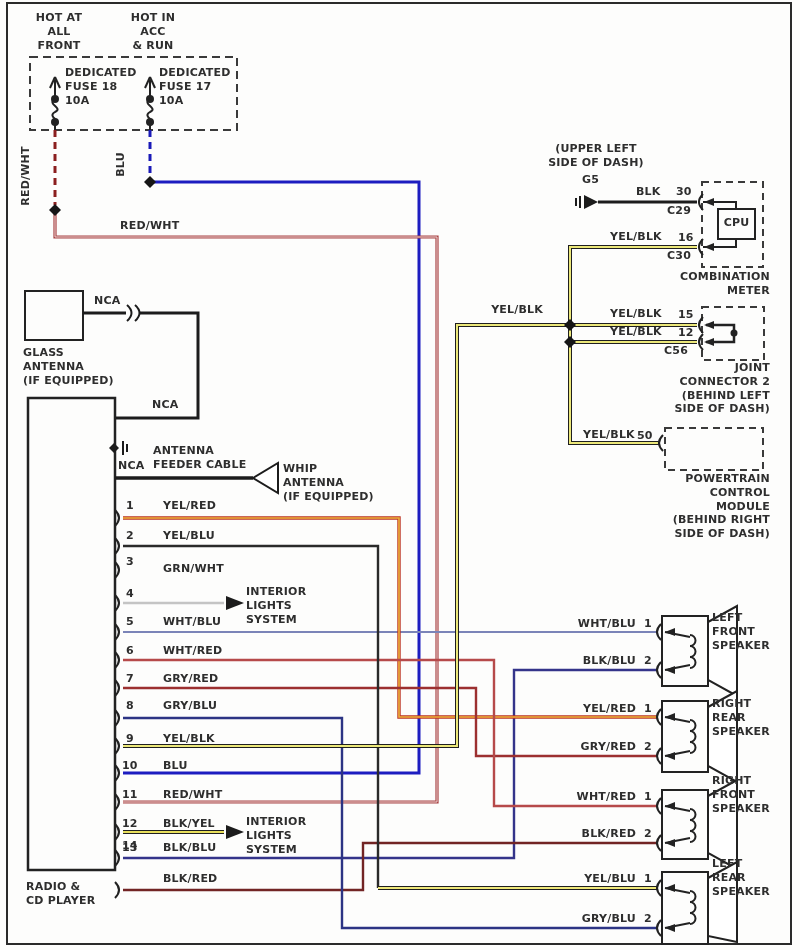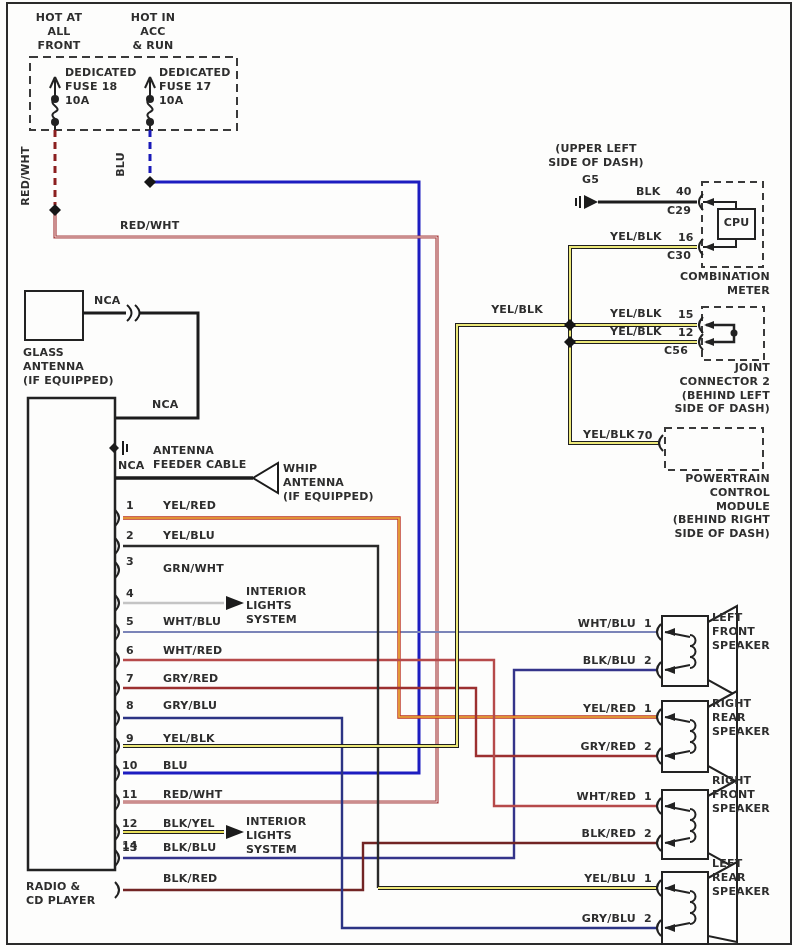--- a/index.html
+++ b/index.html
@@ -227,42 +227,42 @@
 FUSE 17
 10A</div>
 <div class="lbl v" style="left:33px;top:192px">RED/WHT</div>
 <div class="lbl v" style="left:128px;top:163px">BLU</div>
 <div class="lbl" style="left:120px;top:219px">RED/WHT</div>
 
 <div class="lbl c" style="left:540px;top:142px;width:112px">(UPPER LEFT
 SIDE OF DASH)</div>
 <div class="lbl" style="left:582px;top:173px">G5</div>
 <div class="lbl" style="left:636px;top:185px">BLK</div>
-<div class="lbl" style="left:676px;top:185px">40</div>
+<div class="lbl" style="left:676px;top:185px">30</div>
 <div class="lbl" style="left:667px;top:204px">C29</div>
 <div class="lbl" style="left:610px;top:230px">YEL/BLK</div>
 <div class="lbl" style="left:678px;top:231px">16</div>
 <div class="lbl" style="left:667px;top:249px">C30</div>
 <div class="lbl c" style="left:718px;top:216px;width:37px">CPU</div>
 <div class="lbl r" style="left:660px;top:270px;width:110px">COMBINATION
 METER</div>
 
 <div class="lbl r" style="left:455px;top:303px;width:88px">YEL/BLK</div>
 <div class="lbl" style="left:610px;top:307px">YEL/BLK</div>
 <div class="lbl" style="left:678px;top:308px">15</div>
 <div class="lbl" style="left:610px;top:325px">YEL/BLK</div>
 <div class="lbl" style="left:678px;top:326px">12</div>
 <div class="lbl" style="left:664px;top:344px">C56</div>
 <div class="lbl r" style="left:630px;top:361px;width:140px">JOINT
 CONNECTOR 2
 (BEHIND LEFT
 SIDE OF DASH)</div>
 
 <div class="lbl" style="left:583px;top:428px">YEL/BLK</div>
-<div class="lbl" style="left:637px;top:429px">70</div>
+<div class="lbl" style="left:637px;top:429px">50</div>
 <div class="lbl r" style="left:618px;top:472px;width:152px">POWERTRAIN
 CONTROL
 MODULE
 (BEHIND RIGHT
 SIDE OF DASH)</div>
 
 <div class="lbl" style="left:94px;top:294px">NCA</div>
 <div class="lbl" style="left:23px;top:346px">GLASS
 ANTENNA
 (IF EQUIPPED)</div>

